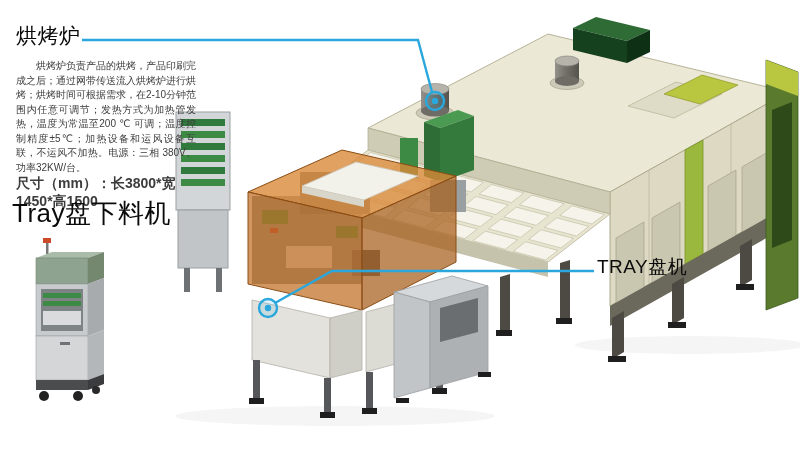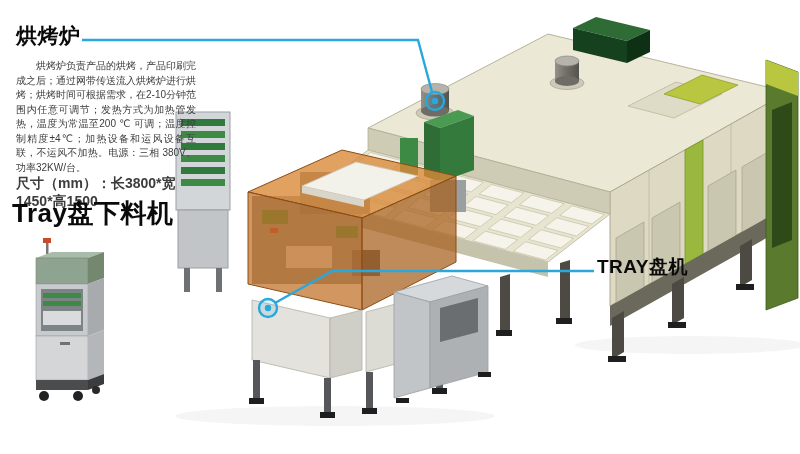--- a/index.html
+++ b/index.html
@@ -3,21 +3,21 @@
 <meta charset="utf-8">
 <style>
   * { margin:0; padding:0; box-sizing:border-box; }
   html,body { width:800px; height:454px; background:#ffffff; overflow:hidden;
               font-family:"Liberation Sans","DejaVu Sans",sans-serif; }
   .stage { position:relative; width:800px; height:454px; background:#ffffff; }
 
   svg.machinery { position:absolute; left:0; top:0; width:800px; height:454px; }
   svg.unloader-img { position:absolute; left:26px; top:238px; width:100px; height:170px; }
 
-  .block .title { font-weight:bold; color:#0a0a0a; letter-spacing:0.5px; }
+  .block .title { font-weight:normal; color:#0a0a0a; letter-spacing:0.5px; }
 
   .oven-block { position:absolute; left:16px; top:22px; width:180px; }
   .oven-block .title { font-size:21px; }
   .oven-block .body { margin-top:9px; font-size:10px; line-height:1.45; color:#3c3c3c;
                       text-indent:2em; text-align:justify; }
   .oven-block .dims { margin-top:0; font-size:14px; color:#3c3c3c;font-weight:bold; }
 
   .unloader-block { position:absolute; left:12px; top:196px; }
   .unloader-block .title { font-size:26px; }
   .unloader-dims { position:absolute; left:13px; top:404px; font-size:9.5px; color:#3c3c3c; }
@@ -205,21 +205,21 @@
     <polygon points="62,98 78,92 78,136 62,142" fill="#b4b7b9"></polygon>
     <rect x="10" y="142" width="52" height="10" fill="#4a4c4e"></rect>
     <polygon points="62,142 78,136 78,146 62,152" fill="#3a3c3e"></polygon>
     <circle cx="18" cy="158" r="5" fill="#222222"></circle>
     <circle cx="52" cy="158" r="5" fill="#222222"></circle>
     <circle cx="70" cy="152" r="4" fill="#2a2a2a"></circle>
   </svg>
 
   <div class="block oven-block">
     <div class="title">烘烤炉</div>
-    <p class="body">烘烤炉负责产品的烘烤，产品印刷完成之后；通过网带传送流入烘烤炉进行烘烤；烘烤时间可根据需求，在2-10分钟范围内任意可调节；发热方式为加热管发热，温度为常温至200 ℃ 可调；温度控制精度±4℃；加热设备和运风设备互联，不运风不加热。电源：三相 380V、功率32KW/台。</p>
+    <p class="body">烘烤炉负责产品的烘烤，产品印刷完成之后；通过网带传送流入烘烤炉进行烘烤；烘烤时间可根据需求，在2-10分钟范围内任意可调节；发热方式为加热管发热，温度为常温至200 ℃ 可调；温度控制精度±5℃；加热设备和运风设备互联，不运风不加热。电源：三相 380V、功率32KW/台。</p>
     <p class="dims">尺寸（mm）：长3800*宽1450*高1500</p>
   </div>
 
   <div class="block unloader-block">
     <div class="title">Tray盘下料机</div>
   </div>
 
   <div class="block traymachine-block">
     <div class="title">TRAY盘机</div>
   </div>

